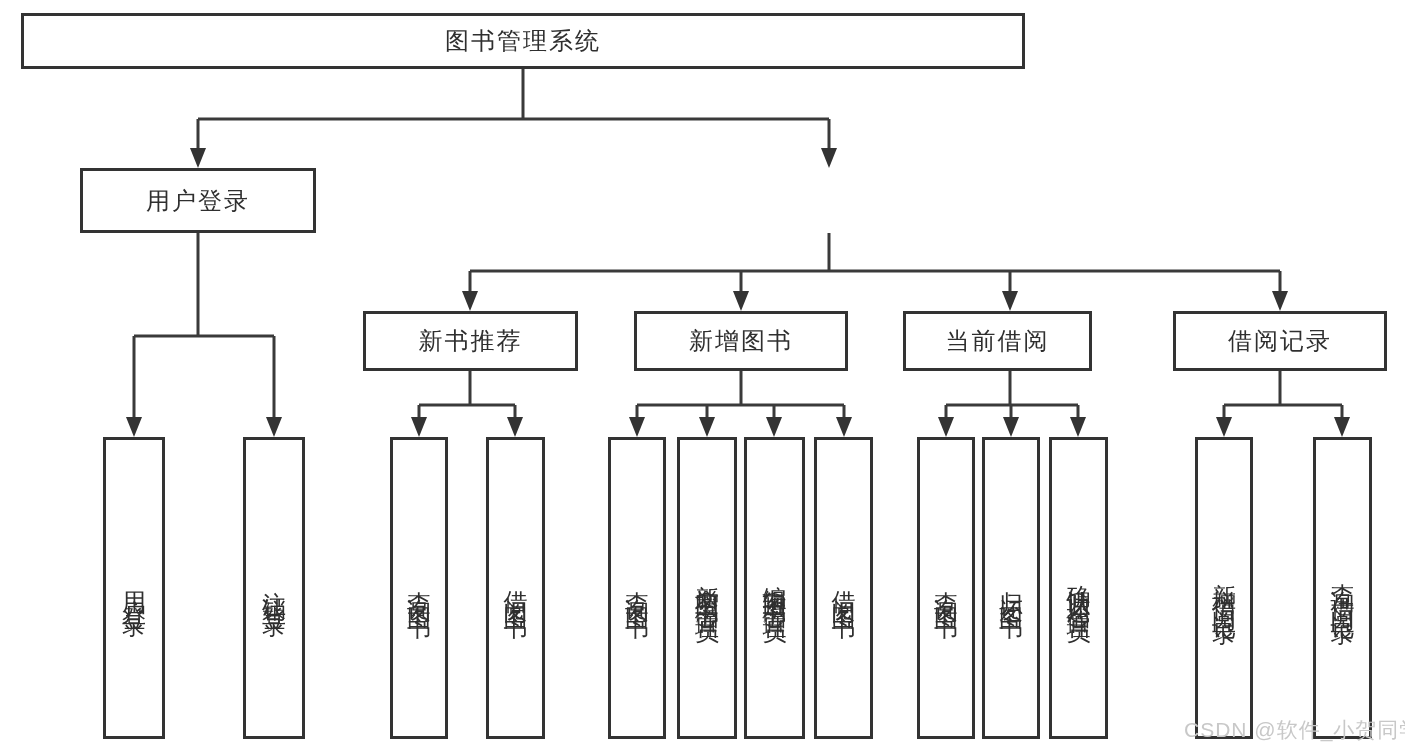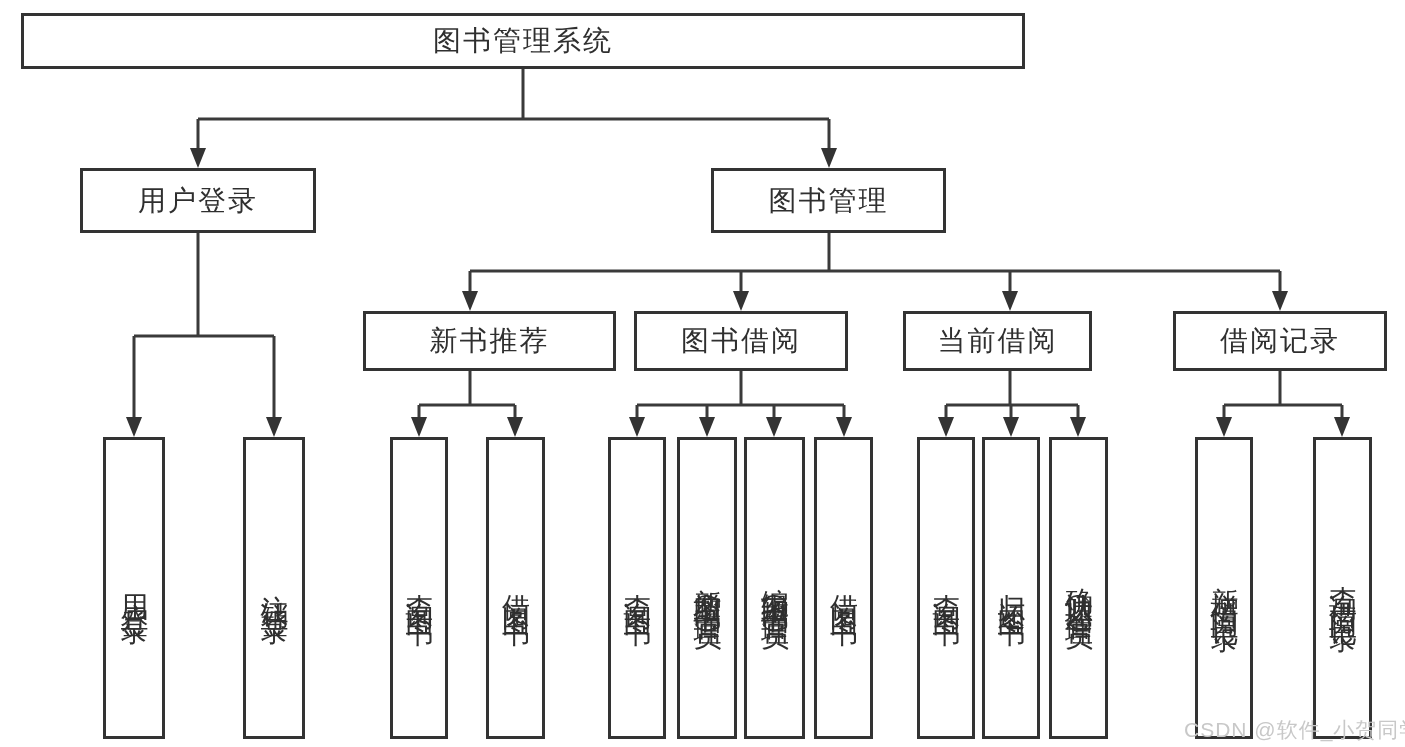--- a/index.html
+++ b/index.html
@@ -18,21 +18,21 @@
   }
   .node {
     position: absolute;
     box-sizing: border-box;
     border: 3px solid #333333;
     background: #ffffff;
     color: #2f2f2f;
     display: flex;
     align-items: center;
     justify-content: center;
-    font-size: 28px;
+    font-size: 24px;
     letter-spacing: 2px;
     white-space: nowrap;
   }
   .vnode {
     writing-mode: vertical-rl;
     text-orientation: mixed;
     white-space: normal;
     letter-spacing: 8px;
   }
   .vnode.long { letter-spacing: 5px; }
@@ -80,24 +80,23 @@
       <polygon points="1003,417 1019,417 1011,437"></polygon>
       <polygon points="1070,417 1086,417 1078,437"></polygon>
       <polygon points="1216,417 1232,417 1224,437"></polygon>
       <polygon points="1334,417 1350,417 1342,437"></polygon>
     </g>
   </svg>
 
   <div class="node" style="left:21px; top:13px; width:1004px; height:56px;">图书管理系统</div>
 
   <div class="node" style="left:80px; top:168px; width:236px; height:65px;">用户登录</div>
-  <div class="node" style="left:711px; top:168px; width:235px; height:65px;">图书管理</div>
 
-  <div class="node" style="left:363px; top:311px; width:253px; height:60px;">新书推荐</div>
-  <div class="node" style="left:634px; top:311px; width:214px; height:60px;">图书借阅</div>
+  <div class="node" style="left:363px; top:311px; width:215px; height:60px;">新书推荐</div>
+  <div class="node" style="left:634px; top:311px; width:214px; height:60px;">新增图书</div>
   <div class="node" style="left:903px; top:311px; width:189px; height:60px;">当前借阅</div>
   <div class="node" style="left:1173px; top:311px; width:214px; height:60px;">借阅记录</div>
 
   <div class="node vnode" style="left:103px; top:437px; width:62px; height:302px;">用户登录</div>
   <div class="node vnode" style="left:243px; top:437px; width:62px; height:302px;">注销登录</div>
 
   <div class="node vnode" style="left:390px; top:437px; width:58px; height:302px;">查询图书</div>
   <div class="node vnode" style="left:486px; top:437px; width:59px; height:302px;">借阅图书</div>
 
   <div class="node vnode" style="left:608px; top:437px; width:58px; height:302px;">查询图书</div>

